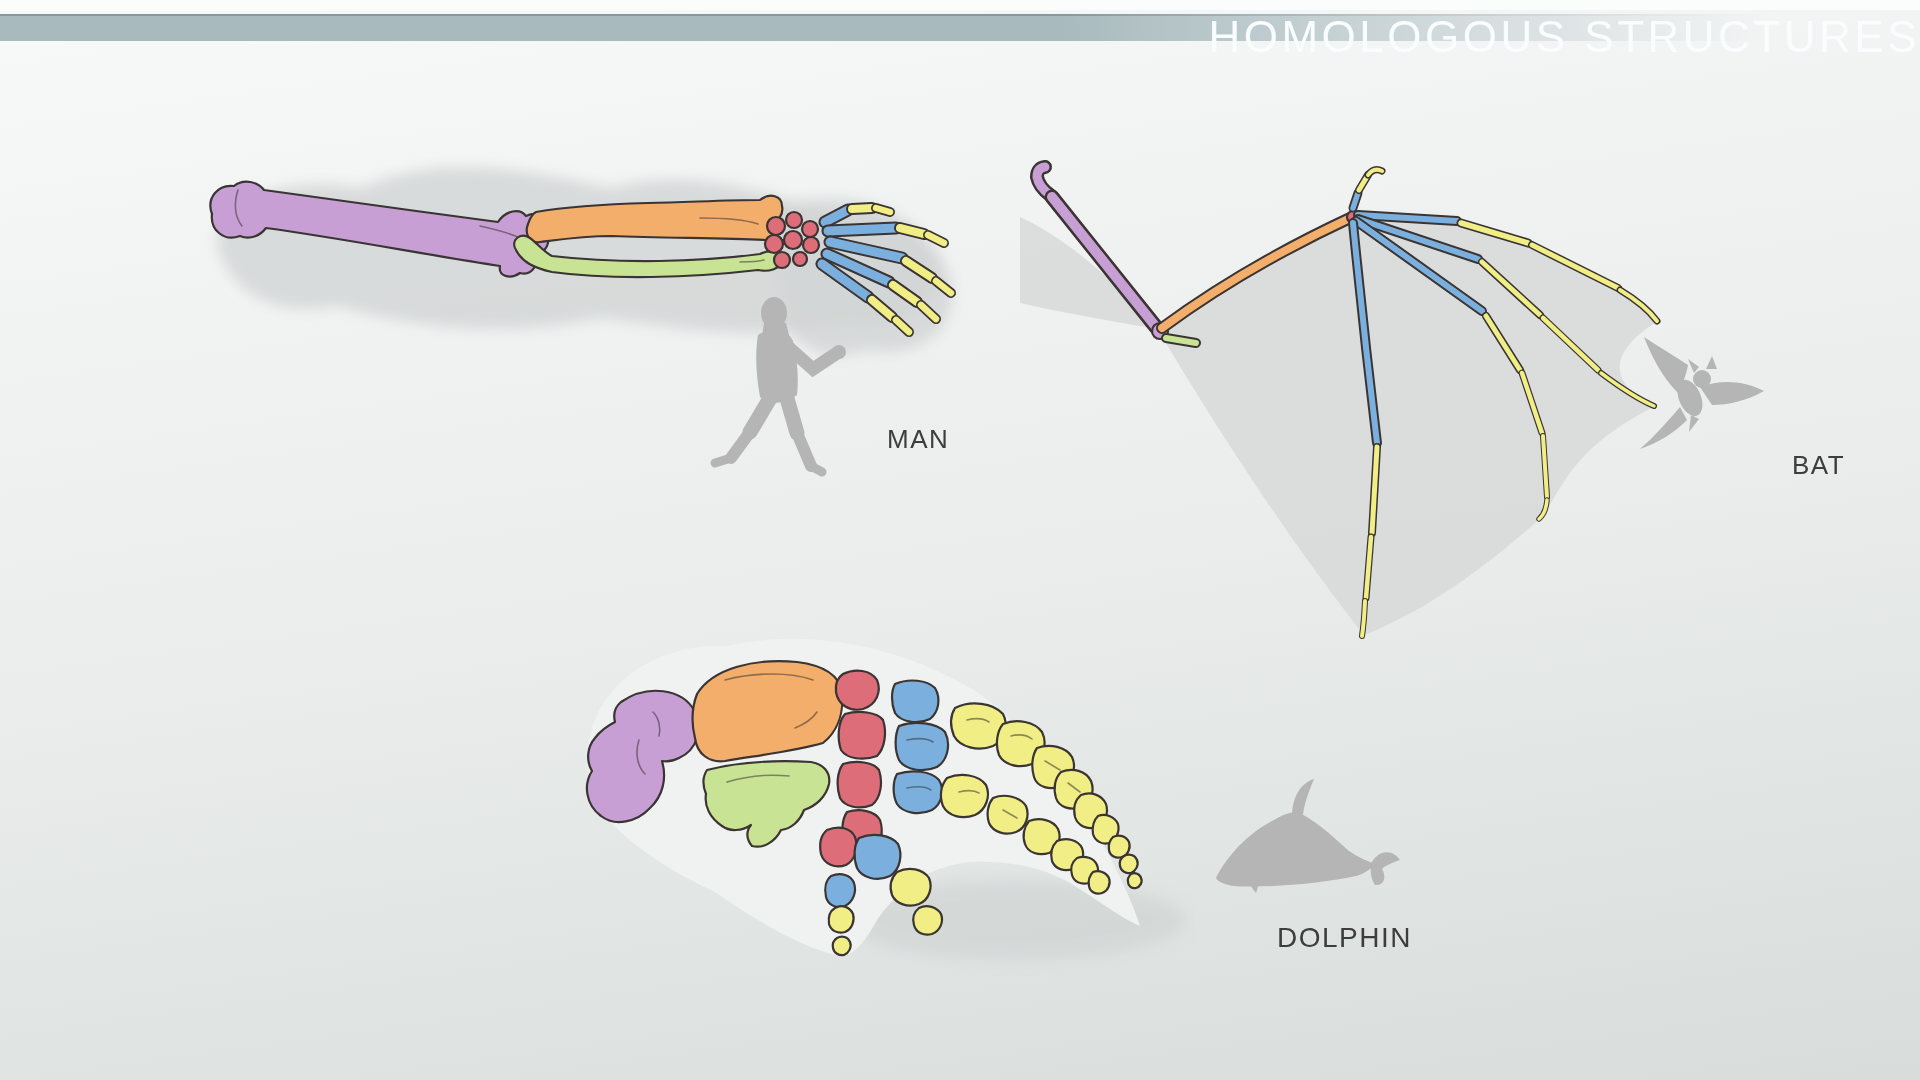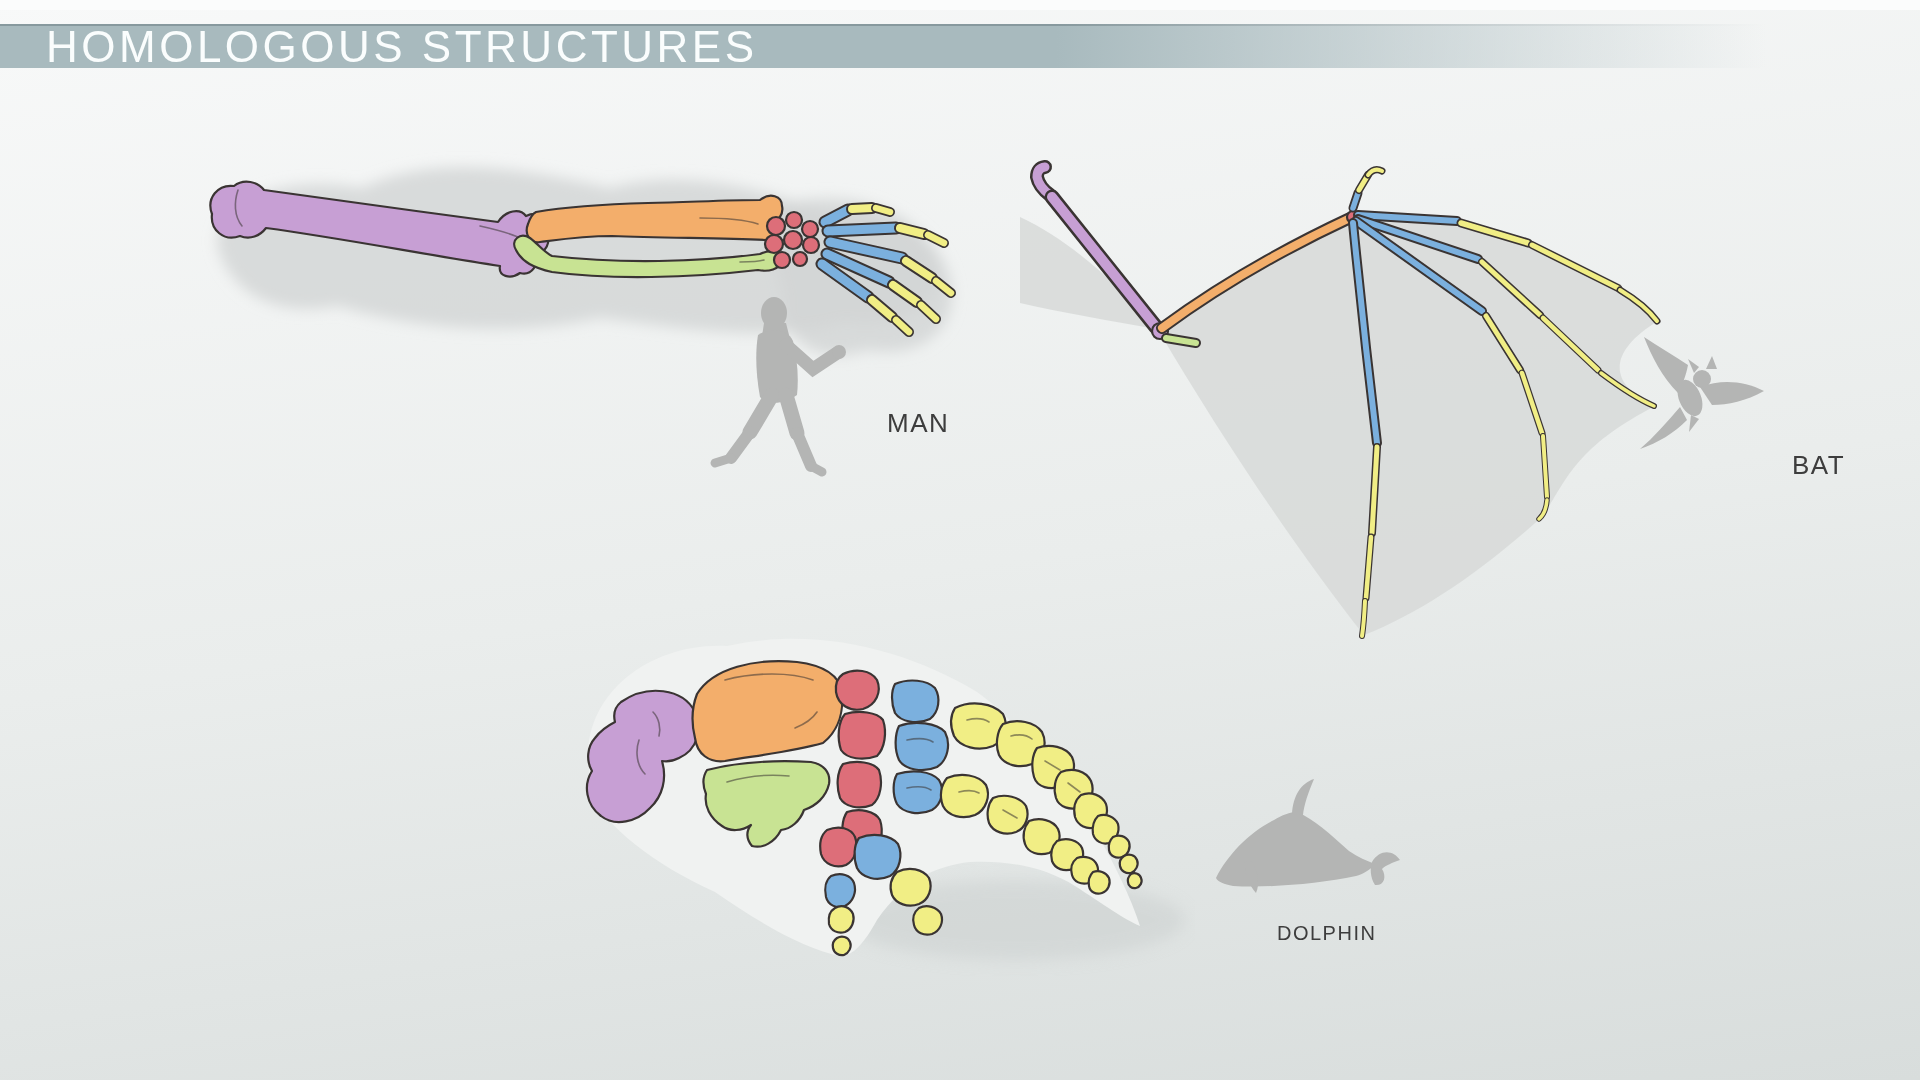--- a/index.html
+++ b/index.html
@@ -3,22 +3,23 @@
 <meta charset="utf-8">
 <style>
   html,body{margin:0;padding:0;background:#ccc;}
   .stage{
     position:relative;width:1920px;height:1080px;overflow:hidden;
     font-family:"Liberation Sans",sans-serif;
     background:linear-gradient(172deg,var(--bg_top,#f8f9f9) 0%,var(--bg_mid,#eaedec) 52%,var(--bg_bottom,#d8dddc) 100%);
   }
   .top-strip{position:absolute;left:0;top:0;width:100%;height:10px;background:#fbfcfc;}
   .title-bar{
-    position:absolute;left:0;top:26px;width:100%;height:42px;
+    position:absolute;left:0;top:16px;width:100%;height:25px;
     background:linear-gradient(90deg,var(--title_bar,#a8babe) 0%,var(--title_bar,#a8babe) 55%,rgba(168,186,190,0) 92%);
+    text-align:right;
   }
   .title-edge{
     position:absolute;left:0;top:-2px;width:100%;height:2px;
     background:linear-gradient(90deg,#87999e 0%,#87999e 55%,rgba(135,153,158,0) 92%);
   }
   .title-text{
     display:block;padding-left:46px;line-height:42px;font-size:44px;font-weight:400;
     letter-spacing:3.5px;color:var(--title_text,#fafdfd);white-space:nowrap;
   }
   .specimen-label{
@@ -129,21 +130,21 @@
     <path class="silstroke" stroke-width="13" d="M86,50 L113,74 L137,58"></path>
     <circle class="sil" cx="139" cy="57" r="7"></circle>
     <path class="silstroke" stroke-width="15" d="M72,100 L50,137"></path>
     <path class="silstroke" stroke-width="12" d="M50,137 L31,163"></path>
     <path class="silstroke" stroke-width="9" d="M31,163 L15,168"></path>
     <path class="silstroke" stroke-width="15" d="M86,100 L97,138"></path>
     <path class="silstroke" stroke-width="12" d="M97,138 L111,171"></path>
     <path class="silstroke" stroke-width="9" d="M111,171 L122,177"></path>
   </svg>
 
-  <div class="specimen-label" style="left:887px;top:408px">MAN</div>
+  <div class="specimen-label" style="left:887px;top:424px">MAN</div>
 
   <svg class="fig" style="left:1020px;top:155px" width="760" height="500" viewBox="0 0 760 500">
     <g>
       <path class="membrane" d="M0,62 C48,84 100,130 136,174 C92,166 44,158 0,148 Z"></path>
       <path class="membrane" d="M332,62 L437,64 Q520,95 600,134 Q625,150 638,166 C590,195 585,228 635,251 C560,290 548,320 524,360 C460,418 400,458 344,480 C280,400 200,280 140,178 Q230,110 332,62 Z"></path>
     </g>
     <g>
       <path class="cap capO" stroke-width="14" d="M30,40 Q19,32 17,22 Q17,13 25,12"></path>
       <path class="cap capH" stroke-width="9" d="M30,40 Q19,32 17,22 Q17,13 25,12"></path>
       <path class="cap capO" stroke-width="15" d="M32,42 L136,172"></path>
@@ -294,15 +295,15 @@
     </g>
   </svg>
 
   <svg class="fig" style="left:1200px;top:772px" width="210" height="135" viewBox="0 0 210 135">
     <path class="sil" d="M16,106 C28,82 50,60 74,48 C82,43 90,40 97,40 C114,47 130,62 149,79 C158,85 167,89 175,92 C170,98 163,102 156,104 C118,112 68,116 33,114 C24,112 18,110 16,106 Z"></path>
     <path class="sil" d="M92,42 C93,24 101,11 114,7 C108,21 104,33 103,43 Z"></path>
     <path class="sil" d="M172,90 C180,77 193,78 200,88 C192,91 186,93 182,97 C187,105 184,114 175,113 C170,105 170,96 172,90 Z"></path>
     <path class="sil" d="M52,90 C58,101 60,112 56,121 C48,112 44,100 45,89 Z"></path>
   </svg>
 
-  <div class="specimen-label" style="left:1277px;top:922px;font-size:20px">DOLPHIN</div>
+  <div class="specimen-label" style="left:1277px;top:922px;font-size:28px">DOLPHIN</div>
 
 </div>
 
 </body></html>

